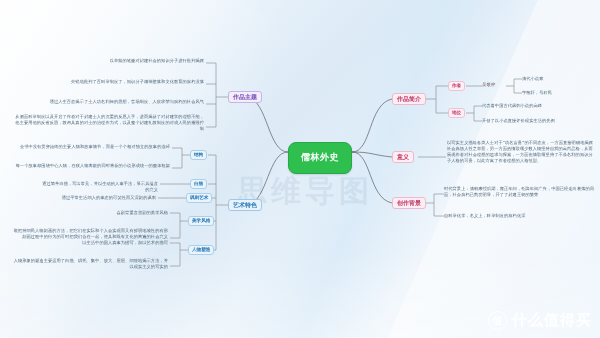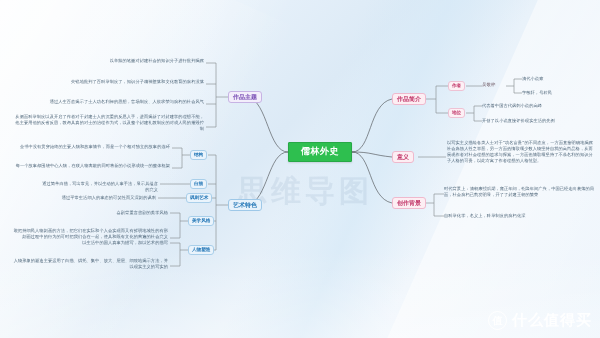--- a/index.html
+++ b/index.html
@@ -55,22 +55,22 @@
   #wires{position:absolute;left:0;top:0;width:600px;height:338px;pointer-events:none;}
 
   
   .node{
     position:absolute;box-sizing:border-box;
     font-family:"DejaVu Sans",sans-serif;
     line-height:1.25;white-space:nowrap;
   }
   
   .root{
-    left:288px;top:142px;width:64px;height:20px;
-    background:#2ebf4f;border:1px solid #27a846;border-radius:1px;
+    left:288px;top:142px;width:64px;height:32px;
+    background:#2ebf4f;border:1px solid #27a846;border-radius:8px;
     color:#ffffff;font-size:9px;font-weight:bold;
     display:flex;align-items:center;justify-content:center;
     letter-spacing:.5px;
     box-shadow:0 1px 2px rgba(0,0,0,.12);
   }
   
   .l1-pink{
     background:#fdeef3;border:1px solid #efb9cd;border-radius:3px;
     color:#c2386a;font-size:6px;font-weight:bold;
     height:12px;padding:0 4px;

